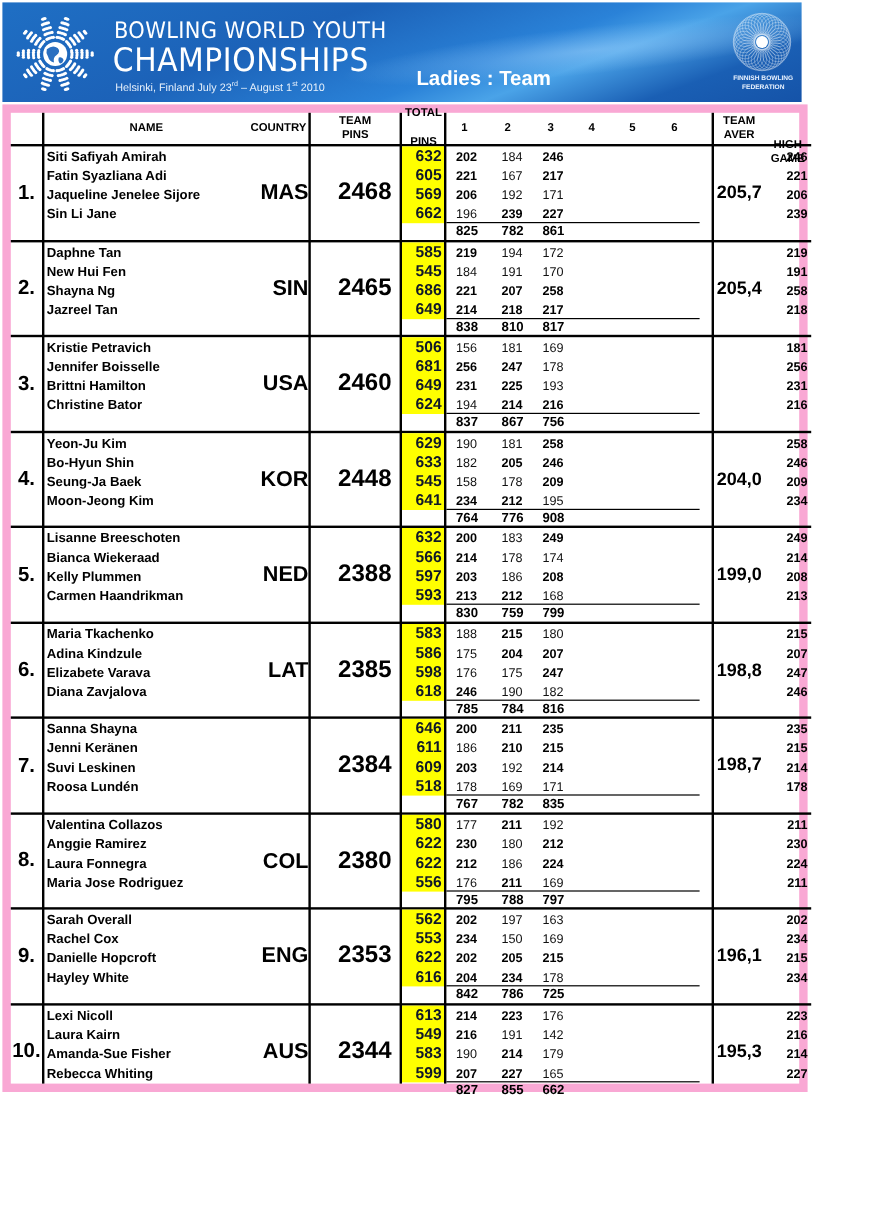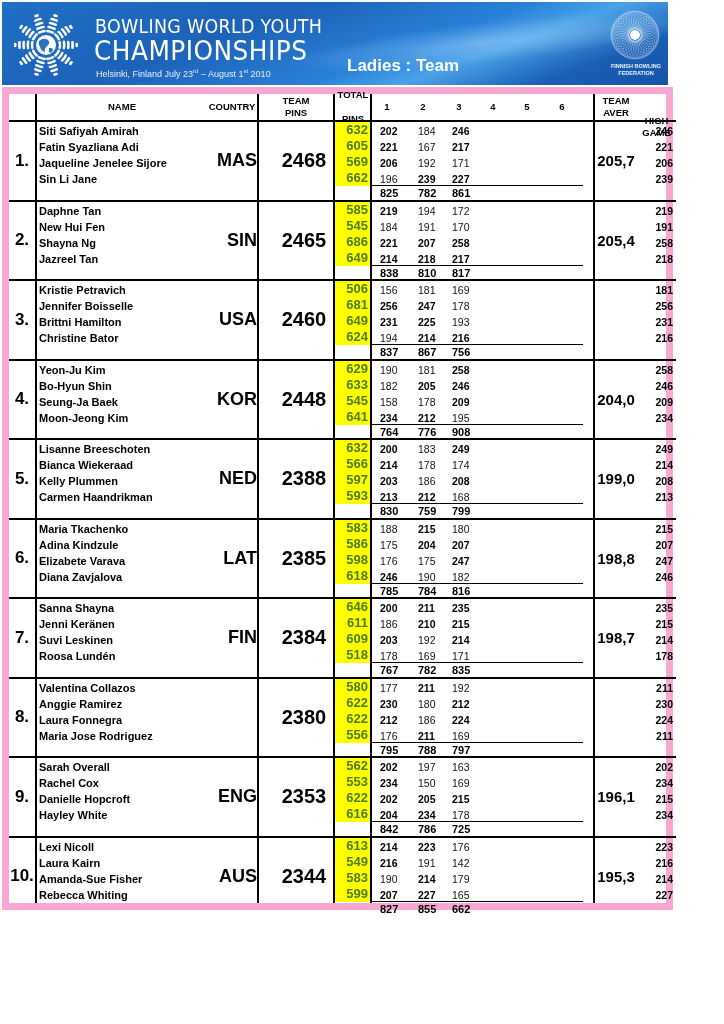--- a/index.html
+++ b/index.html
@@ -27,21 +27,21 @@
   .vline { position:absolute; top:0; bottom:0; width:0; border-left:2px solid #000; }
 
   .team { position:absolute; left:0; width:667px; height:79.5px; border-bottom:2px solid #000; box-sizing:border-box; }
   .team.last { border-bottom:none; }
   .rank { position:absolute; left:0; width:26px; top:0; height:77px; display:flex; align-items:center; justify-content:center; font-size:17px; font-weight:bold; }
   .names { position:absolute; left:30px; top:1px; width:160px; }
   .pname { height:16px; font-size:11px; font-weight:bold; line-height:16px; white-space:nowrap; }
   .country { position:absolute; left:200px; width:48px; top:0; height:77px; display:flex; align-items:center; justify-content:flex-end; font-size:18px; font-weight:bold; }
   .tpins { position:absolute; left:250px; width:90px; top:0; height:77px; display:flex; align-items:center; justify-content:center; font-size:20px; font-weight:bold; }
   .totals { position:absolute; left:326px; width:35px; top:0; height:64px; background:#ffff00; }
-  .tot { height:16px; font-size:13px; font-weight:bold; color:#4d7c0f; text-align:right; padding-right:2px; line-height:16px; }
+  .tot { height:16px; font-size:13px; font-weight:bold; color:#0f172a; text-align:right; padding-right:2px; line-height:16px; }
   .games { position:absolute; left:363px; top:1px; width:222px; }
   .grow { position:relative; height:16px; }
   .g { position:absolute; width:30px; font-size:10.5px; line-height:16px; text-align:left; color:#111; }
   .g.b { font-weight:bold; color:#000; }
   .g1 { left:8px; } .g2 { left:46px; } .g3 { left:80px; }
   .sumline { position:absolute; left:363px; top:63px; width:211px; height:0; border-top:1.5px solid #000; }
   .sumrow { position:absolute; left:363px; top:64px; width:222px; height:14px; }
   .sumrow .g { font-weight:bold; font-size:11px; line-height:14px; color:#000; }
   .aver { position:absolute; left:586px; width:42px; top:0; height:77px; display:flex; align-items:center; justify-content:center; font-size:15px; font-weight:bold; }
   .high { position:absolute; left:628px; width:36px; top:1px; }
@@ -679,21 +679,20 @@
     </div>
   </div>
       <div class="team" style="top: 505px;">
     <div class="rank">7.</div>
     <div class="names">
       <div class="pname">Sanna Shayna</div>
       <div class="pname">Jenni Keränen</div>
       <div class="pname">Suvi Leskinen</div>
       <div class="pname">Roosa Lundén</div>
     </div>
-    <div class="country">FIN</div>
     <div class="tpins">2384</div>
     <div class="totals">
       <div class="tot">646</div>
       <div class="tot">611</div>
       <div class="tot">609</div>
       <div class="tot">518</div>
     </div>
     <div class="games">
           <div class="grow">
             <span class="g g1 b">200</span>
@@ -731,20 +730,21 @@
     </div>
   </div>
       <div class="team" style="top: 584.5px;">
     <div class="rank">8.</div>
     <div class="names">
       <div class="pname">Valentina Collazos</div>
       <div class="pname">Anggie Ramirez</div>
       <div class="pname">Laura Fonnegra</div>
       <div class="pname">Maria Jose Rodriguez</div>
     </div>
+    <div class="country">COL</div>
     <div class="tpins">2380</div>
     <div class="totals">
       <div class="tot">580</div>
       <div class="tot">622</div>
       <div class="tot">622</div>
       <div class="tot">556</div>
     </div>
     <div class="games">
           <div class="grow">
             <span class="g g1">177</span>

